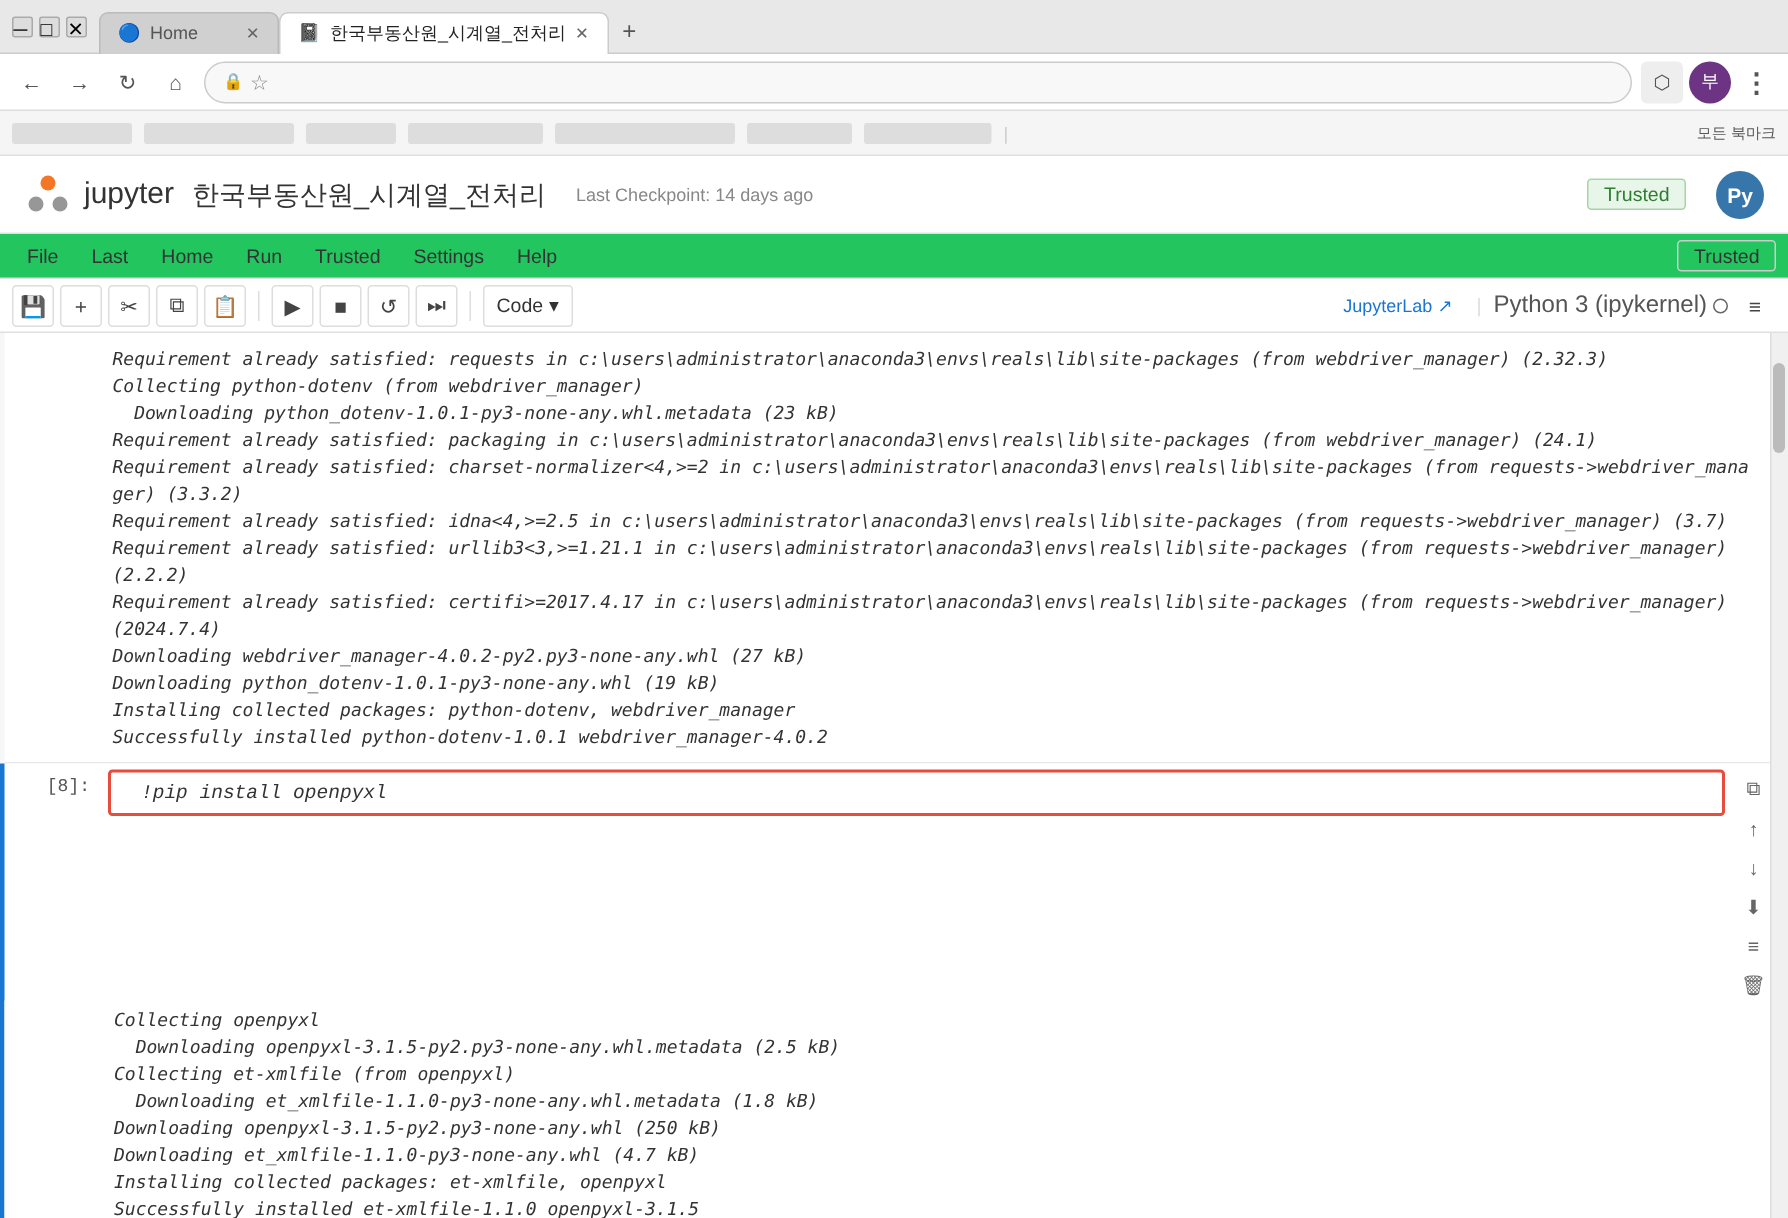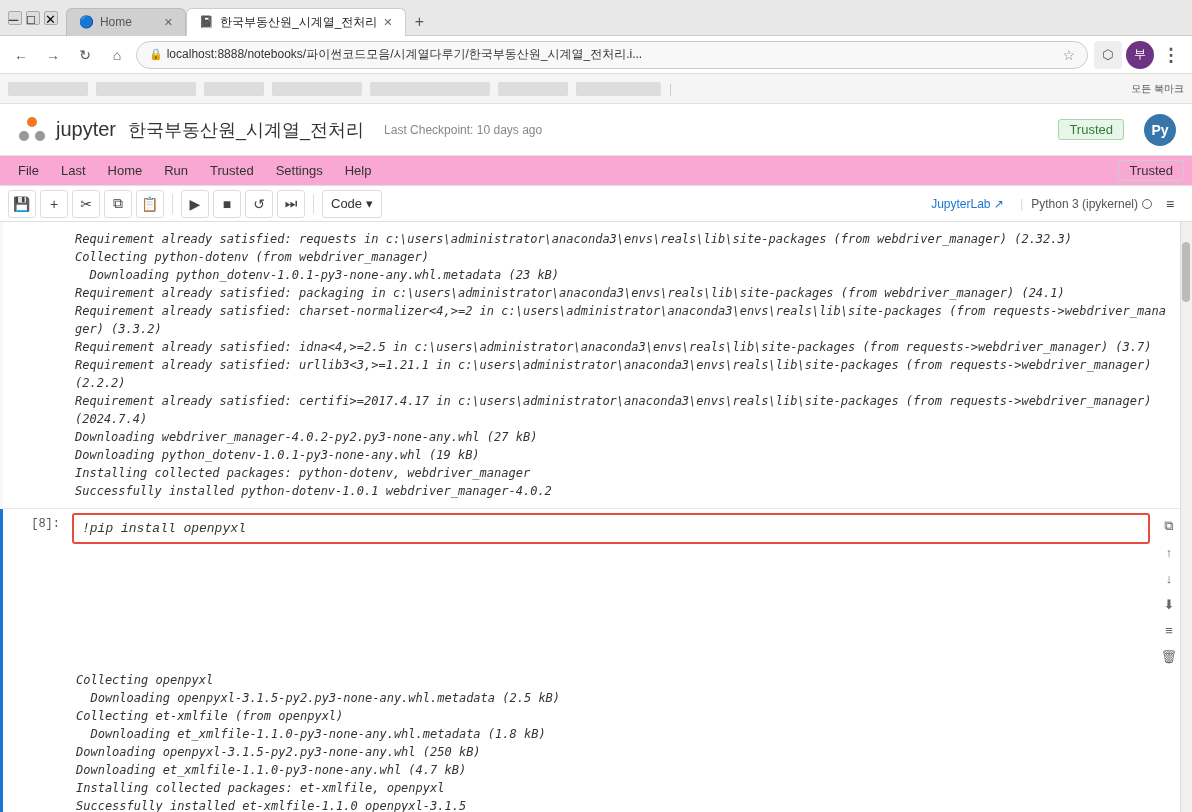--- a/index.html
+++ b/index.html
@@ -115,21 +115,21 @@
     .python-icon {
       width: 32px; height: 32px; border-radius: 50%;
       background: #3776ab;
       display: flex; align-items: center; justify-content: center;
       color: white; font-size: 14px; font-weight: bold;
       margin-left: 8px;
     }
 
     
     .menu-bar {
-      background: #f9a8d4;
+      background: #22c55e;
       height: 30px;
       display: flex;
       align-items: center;
       padding: 0 8px;
       border-bottom: 1px solid #e0e0e0;
       gap: 2px;
     }
     .menu-item {
       padding: 4px 10px;
       cursor: pointer;
@@ -165,21 +165,21 @@
     }
     .tb-separator { width: 1px; height: 20px; background: #ddd; margin: 0 4px; }
     .tb-dropdown {
       height: 28px; padding: 0 8px;
       border: 1px solid #ddd; border-radius: 3px;
       background: #fff; display: flex; align-items: center; gap: 4px;
       cursor: pointer; font-size: 13px; color: #333;
     }
     .spacer { flex: 1; }
     .jupyterlab-link { font-size: 12px; color: #1976d2; cursor: pointer; margin-right: 8px; }
-    .kernel-info { font-size: 12px; color: #555; display: flex; align-items: center; gap: 4px; }
+    .kernel-info { font-size: 16px; color: #555; display: flex; align-items: center; gap: 4px; }
     .kernel-circle { width: 10px; height: 10px; border-radius: 50%; border: 1px solid #666; background: transparent; }
     .notebook-scroll {
       flex: 1;
       overflow-y: auto;
       padding: 0;
     }
     .scrollbar-right {
       width: 12px;
       background: #f0f0f0;
       border-left: 1px solid #ddd;
@@ -229,21 +229,21 @@
       text-align: right;
       flex-shrink: 0;
     }
 
     .cell-input {
       flex: 1;
       background: #fff;
       border: 2px solid #e74c3c;
       border-radius: 3px;
       margin: 4px 8px 0 4px;
-      padding: 6px 8px;
+      padding: 6px 20px;
       font-family: 'Courier New', monospace;
       font-size: 13px;
       color: #333;
     }
 
     .cell-toolbar-right {
       display: flex;
       flex-direction: column;
       align-items: center;
       padding-top: 6px;
@@ -306,21 +306,20 @@
   </div>
 </div>
 
 <div class="address-bar">
   <button class="nav-btn">←</button>
   <button class="nav-btn">→</button>
   <button class="nav-btn">↻</button>
   <button class="nav-btn">⌂</button>
   <div class="url-bar">
     <span style="font-size:11px; color:#555;">🔒</span>
-    <span class="url-text">localhost:8888/notebooks/파이썬코드모음/시계열다루기/한국부동산원_시계열_전처리.i...</span>
     <span class="bookmark-btn">☆</span>
   </div>
   <div class="browser-actions">
     <div class="action-btn" style="background:#eee; width:28px; height:28px; border-radius:4px;">⬡</div>
     <div class="action-btn" style="background:#6c3483; color:white; border-radius:50%; width:28px; height:28px; font-size:12px;">부</div>
     <div class="action-btn" style="background:none; font-size:18px; font-weight:bold;">⋮</div>
   </div>
 </div>
 
 <div class="bookmarks-bar">
@@ -341,21 +340,21 @@
     <div class="jupyter-logo">
 
       <svg class="jupyter-logo-icon" viewBox="0 0 32 32" xmlns="http://www.w3.org/2000/svg">
         <circle cx="16" cy="8" r="5" fill="#F37726"></circle>
         <circle cx="8" cy="22" r="5" fill="#979797"></circle>
         <circle cx="24" cy="22" r="5" fill="#979797"></circle>
       </svg>
       <span class="jupyter-logo-text">jupyter</span>
     </div>
     <span class="notebook-title">한국부동산원_시계열_전처리</span>
-    <span class="checkpoint-text">Last Checkpoint: 10 days ago</span>
+    <span class="checkpoint-text">Last Checkpoint: 14 days ago</span>
     <div style="flex:1;"></div>
     <span class="trusted-badge">Trusted</span>
     <div class="python-icon">Py</div>
   </div>
 
   <div class="menu-bar">
     <span class="menu-item">File</span>
     <span class="menu-item">Last</span>
     <span class="menu-item">Home</span>
     <span class="menu-item">Run</span>

